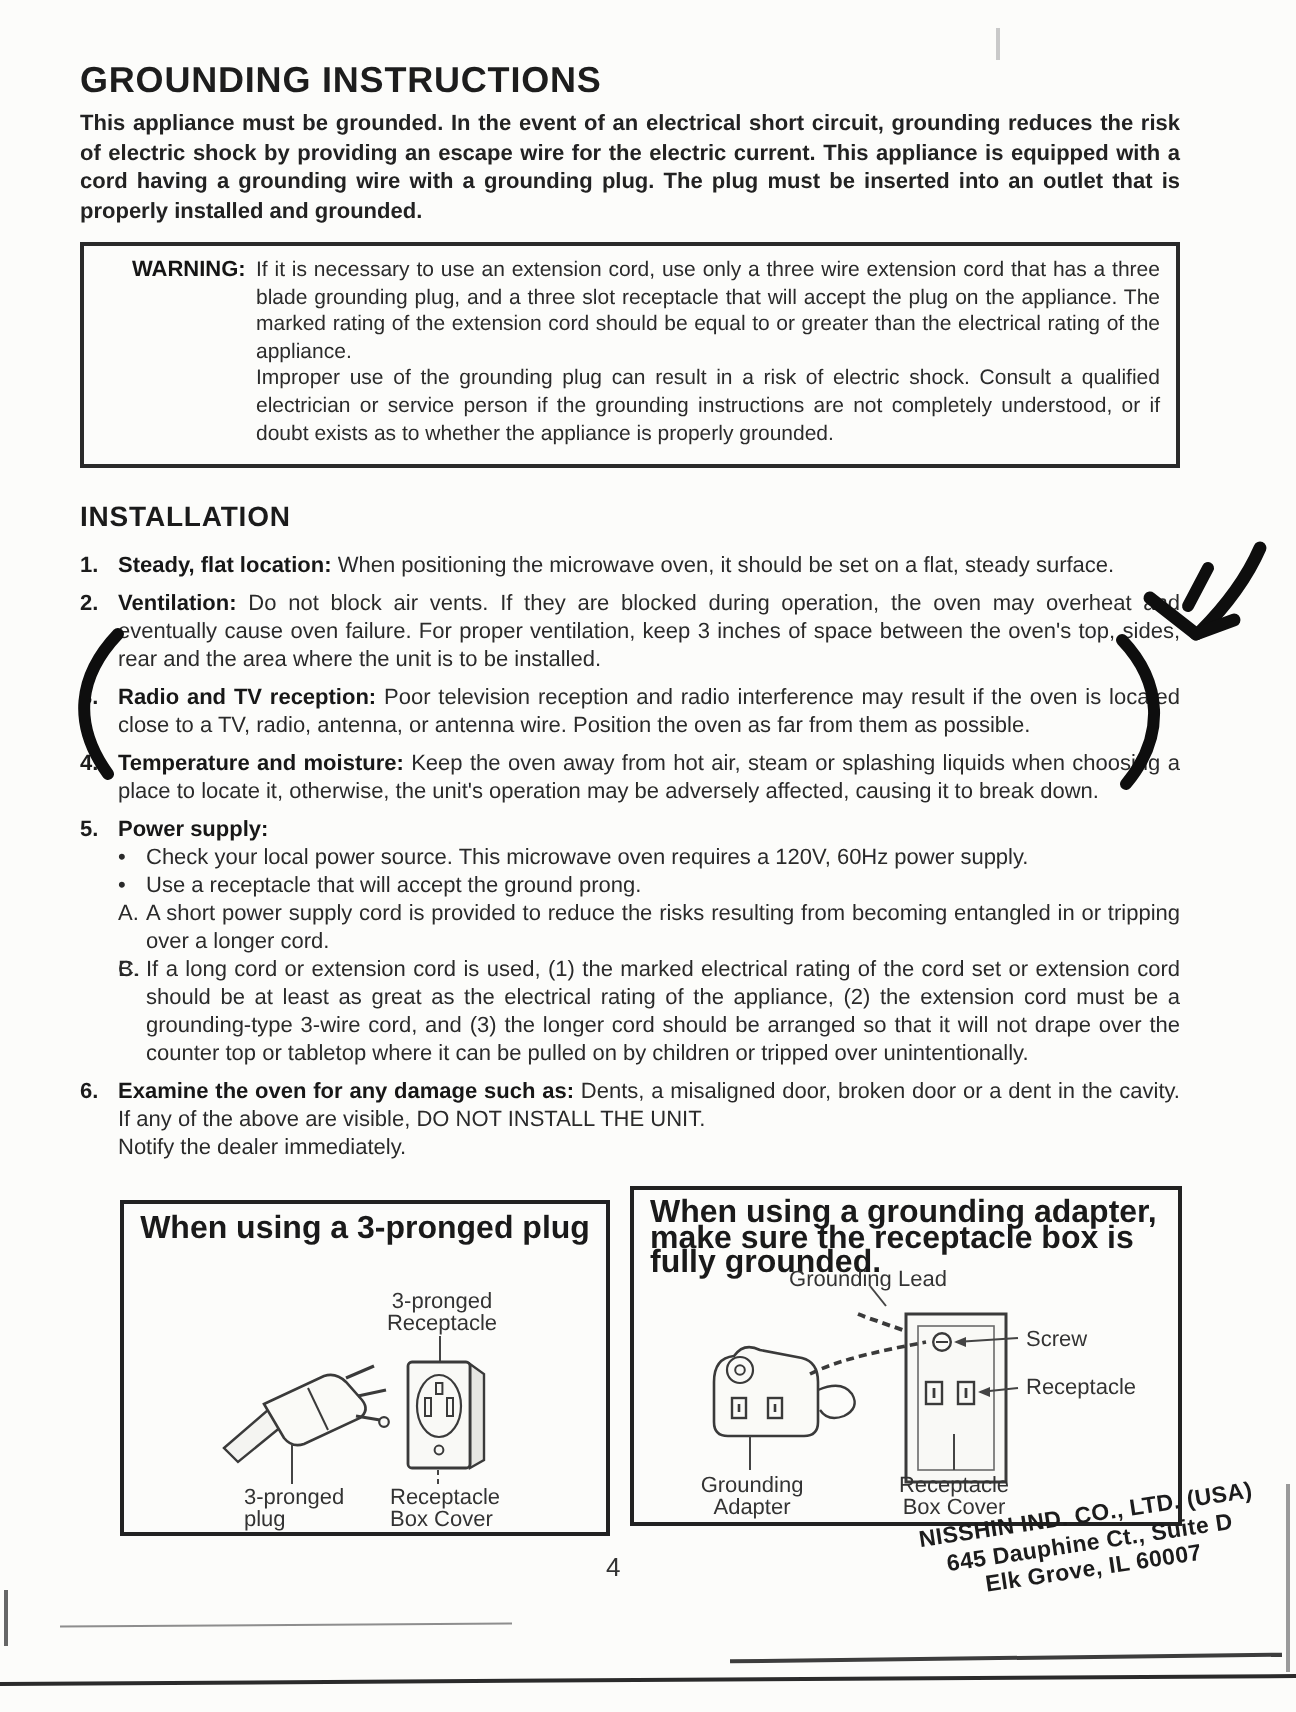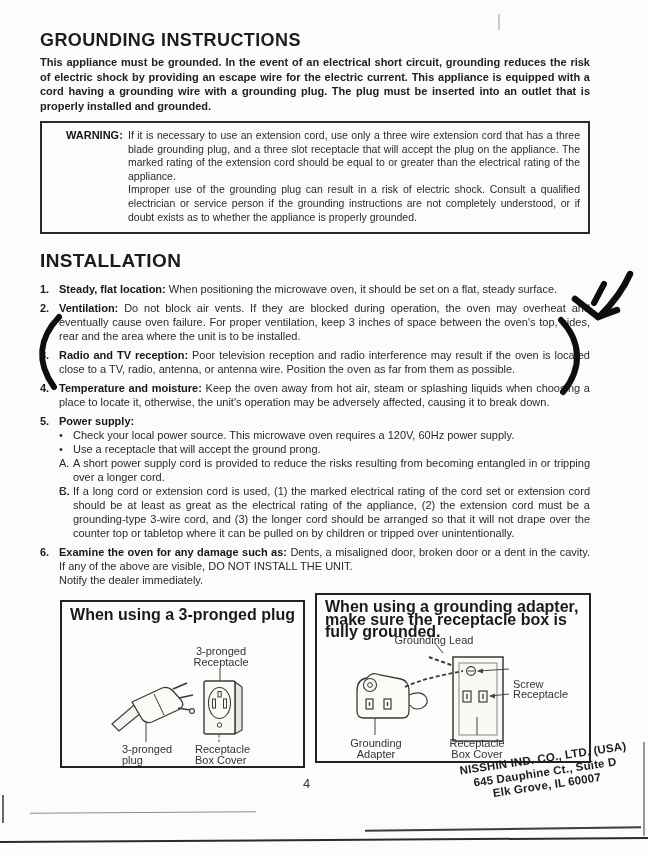--- a/index.html
+++ b/index.html
@@ -32,21 +32,21 @@
   }
   .warning-label {
     font-size:11px; font-weight:bold; width:62px; flex:0 0 62px;
     color:#151515;
     margin-left:16px;
   }
   .warning-text { flex:1; font-size:10.5px; line-height:13.6px; text-align:justify; color:#2b2b2b; }
   .warning-text p + p { margin-top:0; }
 
   h2.sec-title {
-    font-size:19px; font-weight:bold; letter-spacing:.4px;
+    font-size:14px; font-weight:bold; letter-spacing:.4px;
     color:#1b1b1b; margin-top:16px; margin-bottom:10px;
   }
 
   .item { position:relative; padding-left:19px; margin-bottom:5px; font-size:11px; line-height:14px; }
   .item .num { position:absolute; left:0; top:0; font-weight:bold; color:#1c1c1c; }
   .item .itext { text-align:justify; color:#2a2a2a; }
   .item .itext b { color:#171717; }
   .pre-line { white-space:pre-line; }
 
   .sub { position:relative; padding-left:14px; text-align:justify; color:#2a2a2a; }
@@ -233,21 +233,21 @@
       <line x1="52.5" y1="107" x2="52.5" y2="111" stroke="#3a3a3a" stroke-width="1.3"></line>
       <line x1="70.5" y1="107" x2="70.5" y2="111" stroke="#3a3a3a" stroke-width="1.3"></line>
       <path d="M 92,100 q 12,-5 17,2 q 4,7 -4,11 q -8,3 -12,-3" fill="none" stroke="#3a3a3a" stroke-width="1.2"></path>
 
       <path d="M 88,92 C 104,84 126,80 146,76" fill="none" stroke="#3a3a3a" stroke-width="1.8" stroke-dasharray="4,2.5"></path>
 
       <line x1="58" y1="123" x2="58" y2="140" stroke="#444" stroke-width="1"></line>
       <line x1="160" y1="122" x2="160" y2="140" stroke="#444" stroke-width="1"></line>
     </svg>
     <div class="dlabel center" style="left:72px; top:40px; width:90px;">Grounding Lead</div>
-    <div class="dlabel" style="left:196px; top:70px;margin-top:14px;">Screw</div>
+    <div class="dlabel" style="left:196px; top:70px;">Screw</div>
     <div class="dlabel" style="left:196px; top:94px;">Receptacle</div>
     <div class="dlabel center" style="left:30px; top:143px; width:58px;">Grounding
 Adapter</div>
     <div class="dlabel center" style="left:130px; top:143px; width:60px;">Receptacle
 Box Cover</div>
   </div>
 
   <div class="page-num">4</div>
 
   <div class="stamp">

